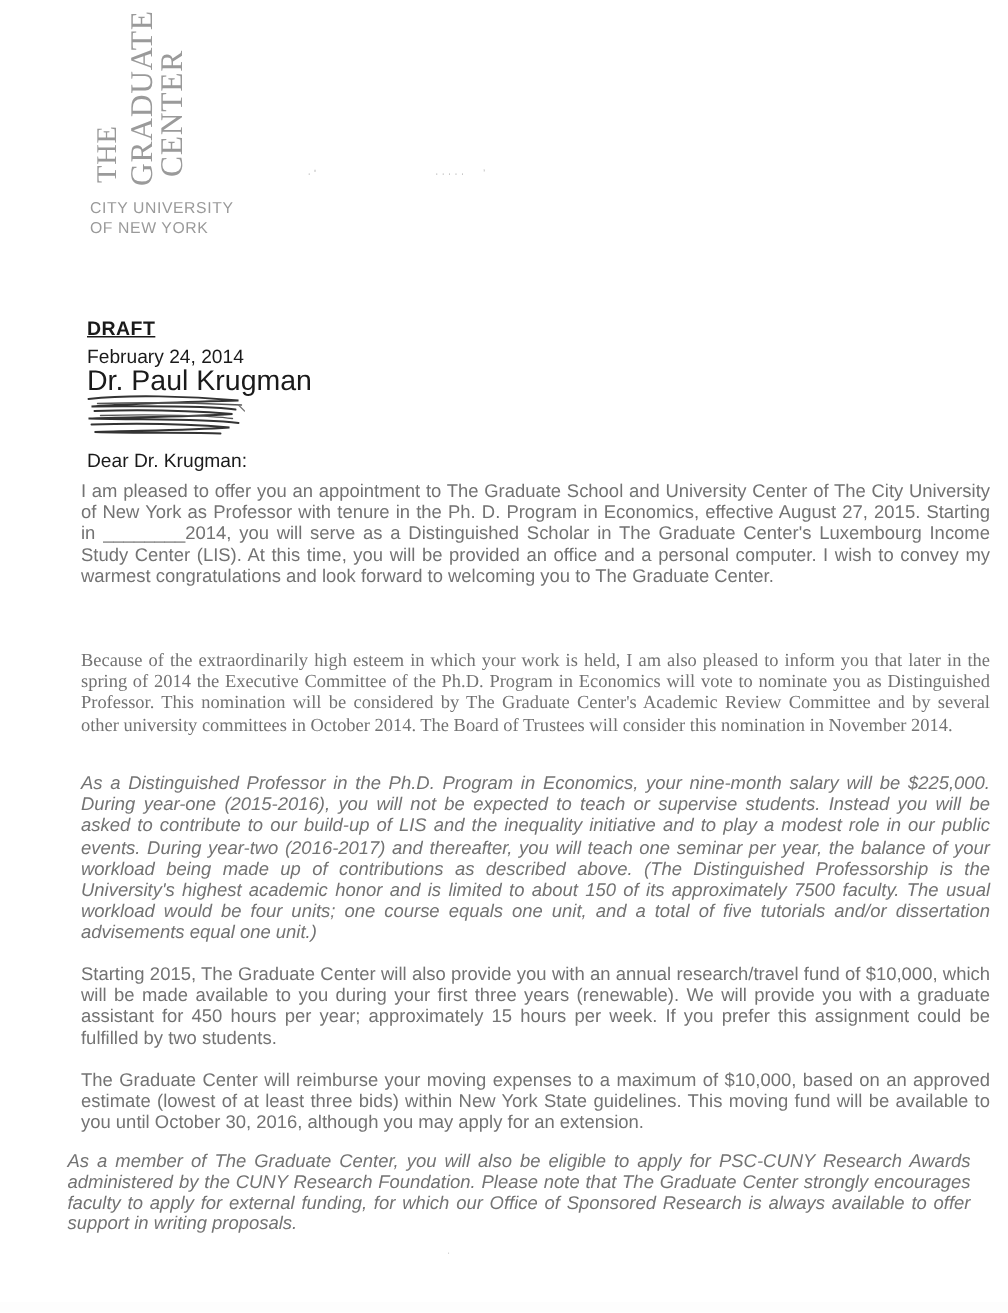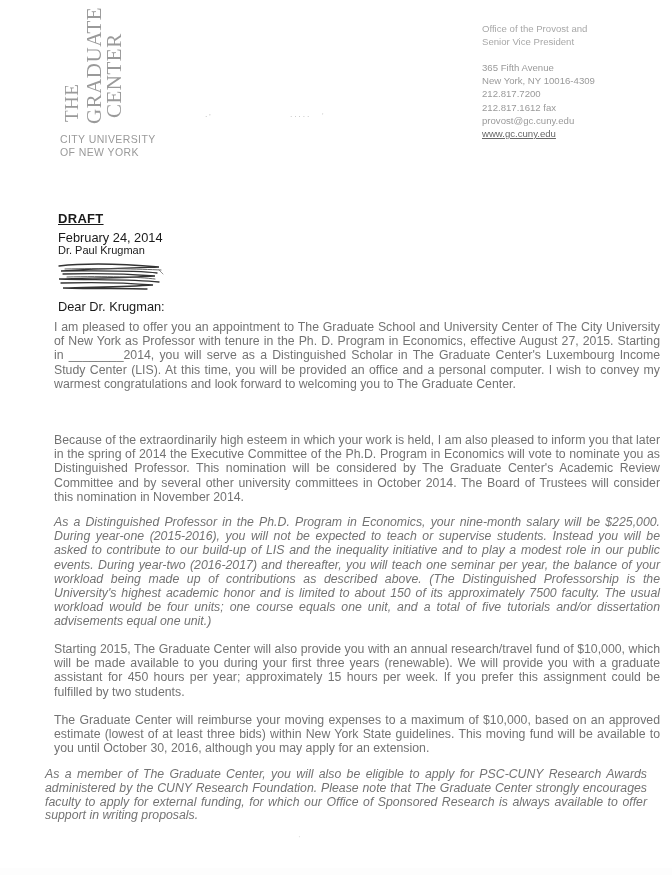--- a/index.html
+++ b/index.html
@@ -56,36 +56,36 @@
   .draft {
     position: absolute; left: 58px; top: 187px;
     font-size: 13px; font-weight: bold; text-decoration: underline;
     letter-spacing: 0.3px;
     margin-top: 24px;
   }
   .date {
     position: absolute; left: 58px; top: 230px; font-size: 12.8px;
   }
   .recipient {
-    position: absolute; left: 58px; top: 244px; font-size: 11px;
+    position: absolute; left: 58px; top: 244px; font-size: 19px;
   }
   .scribble {
     position: absolute; left: 55px; top: 262px; width: 110px; height: 30px;
   }
   .salutation {
     position: absolute; left: 58px; top: 299px; font-size: 12.8px;
   }
   .para {
     position: absolute; left: 54px; width: 606px;
     font-size: 12.3px; line-height: 14.2px;
     text-align: justify;
     color: #737373;
   }
   .p1 { top: 320px; }
-  .p2 { top: 433px; }
+  .p2 { top: 433px; font-family: Liberation Serif, serif; }
   .p3 { top: 515px; font-style: italic; }
   .p4 { top: 642px; }
   .p5 { top: 713px; }
   .p6 { top: 768px; left: 45px; width: 602px; line-height: 13.8px; font-style: italic; }
 </style>
 </head>
 <body>
 
 <div class="page">
 
@@ -96,33 +96,21 @@
     <div class="logo-sub">
       <div>CITY UNIVERSITY</div>
       <div>OF NEW YORK</div>
     </div>
   </div>
 
   <span class="speck" style="left:205px;top:113px;">· '</span>
   <span class="speck" style="left:290px;top:113px;">·  ·  · ·  ·</span>
   <span class="speck" style="left:322px;top:113px;">ʼ</span>
 
-  <div class="office">
-    <div>Office of the Provost and</div>
-    <div>Senior Vice President</div>
-  </div>
 
-  <div class="address">
-    <div>365 Fifth Avenue</div>
-    <div>New York, NY 10016-4309</div>
-    <div>212.817.7200</div>
-    <div>212.817.1612 fax</div>
-    <div>provost@gc.cuny.edu</div>
-    <div class="web">www.gc.cuny.edu</div>
-  </div>
 
   <div class="draft">DRAFT</div>
   <div class="date">February 24, 2014</div>
   <div class="recipient">Dr. Paul Krugman</div>
 
   <svg class="scribble" viewBox="0 0 110 30">
     <g fill="none" stroke="#333" stroke-width="1.3" stroke-linecap="round">
       <path d="M4 4 C30 1, 70 2, 104 5 C70 6, 30 7, 6 9 C40 9, 80 8, 102 11"></path>
       <path d="M8 12 C40 11, 75 12, 100 14 C70 16, 30 16, 4 17 C40 18, 80 17, 104 20"></path>
       <path d="M6 21 C40 20, 75 21, 98 23 C70 25, 35 25, 8 26 C40 27, 75 26, 92 27"></path>

